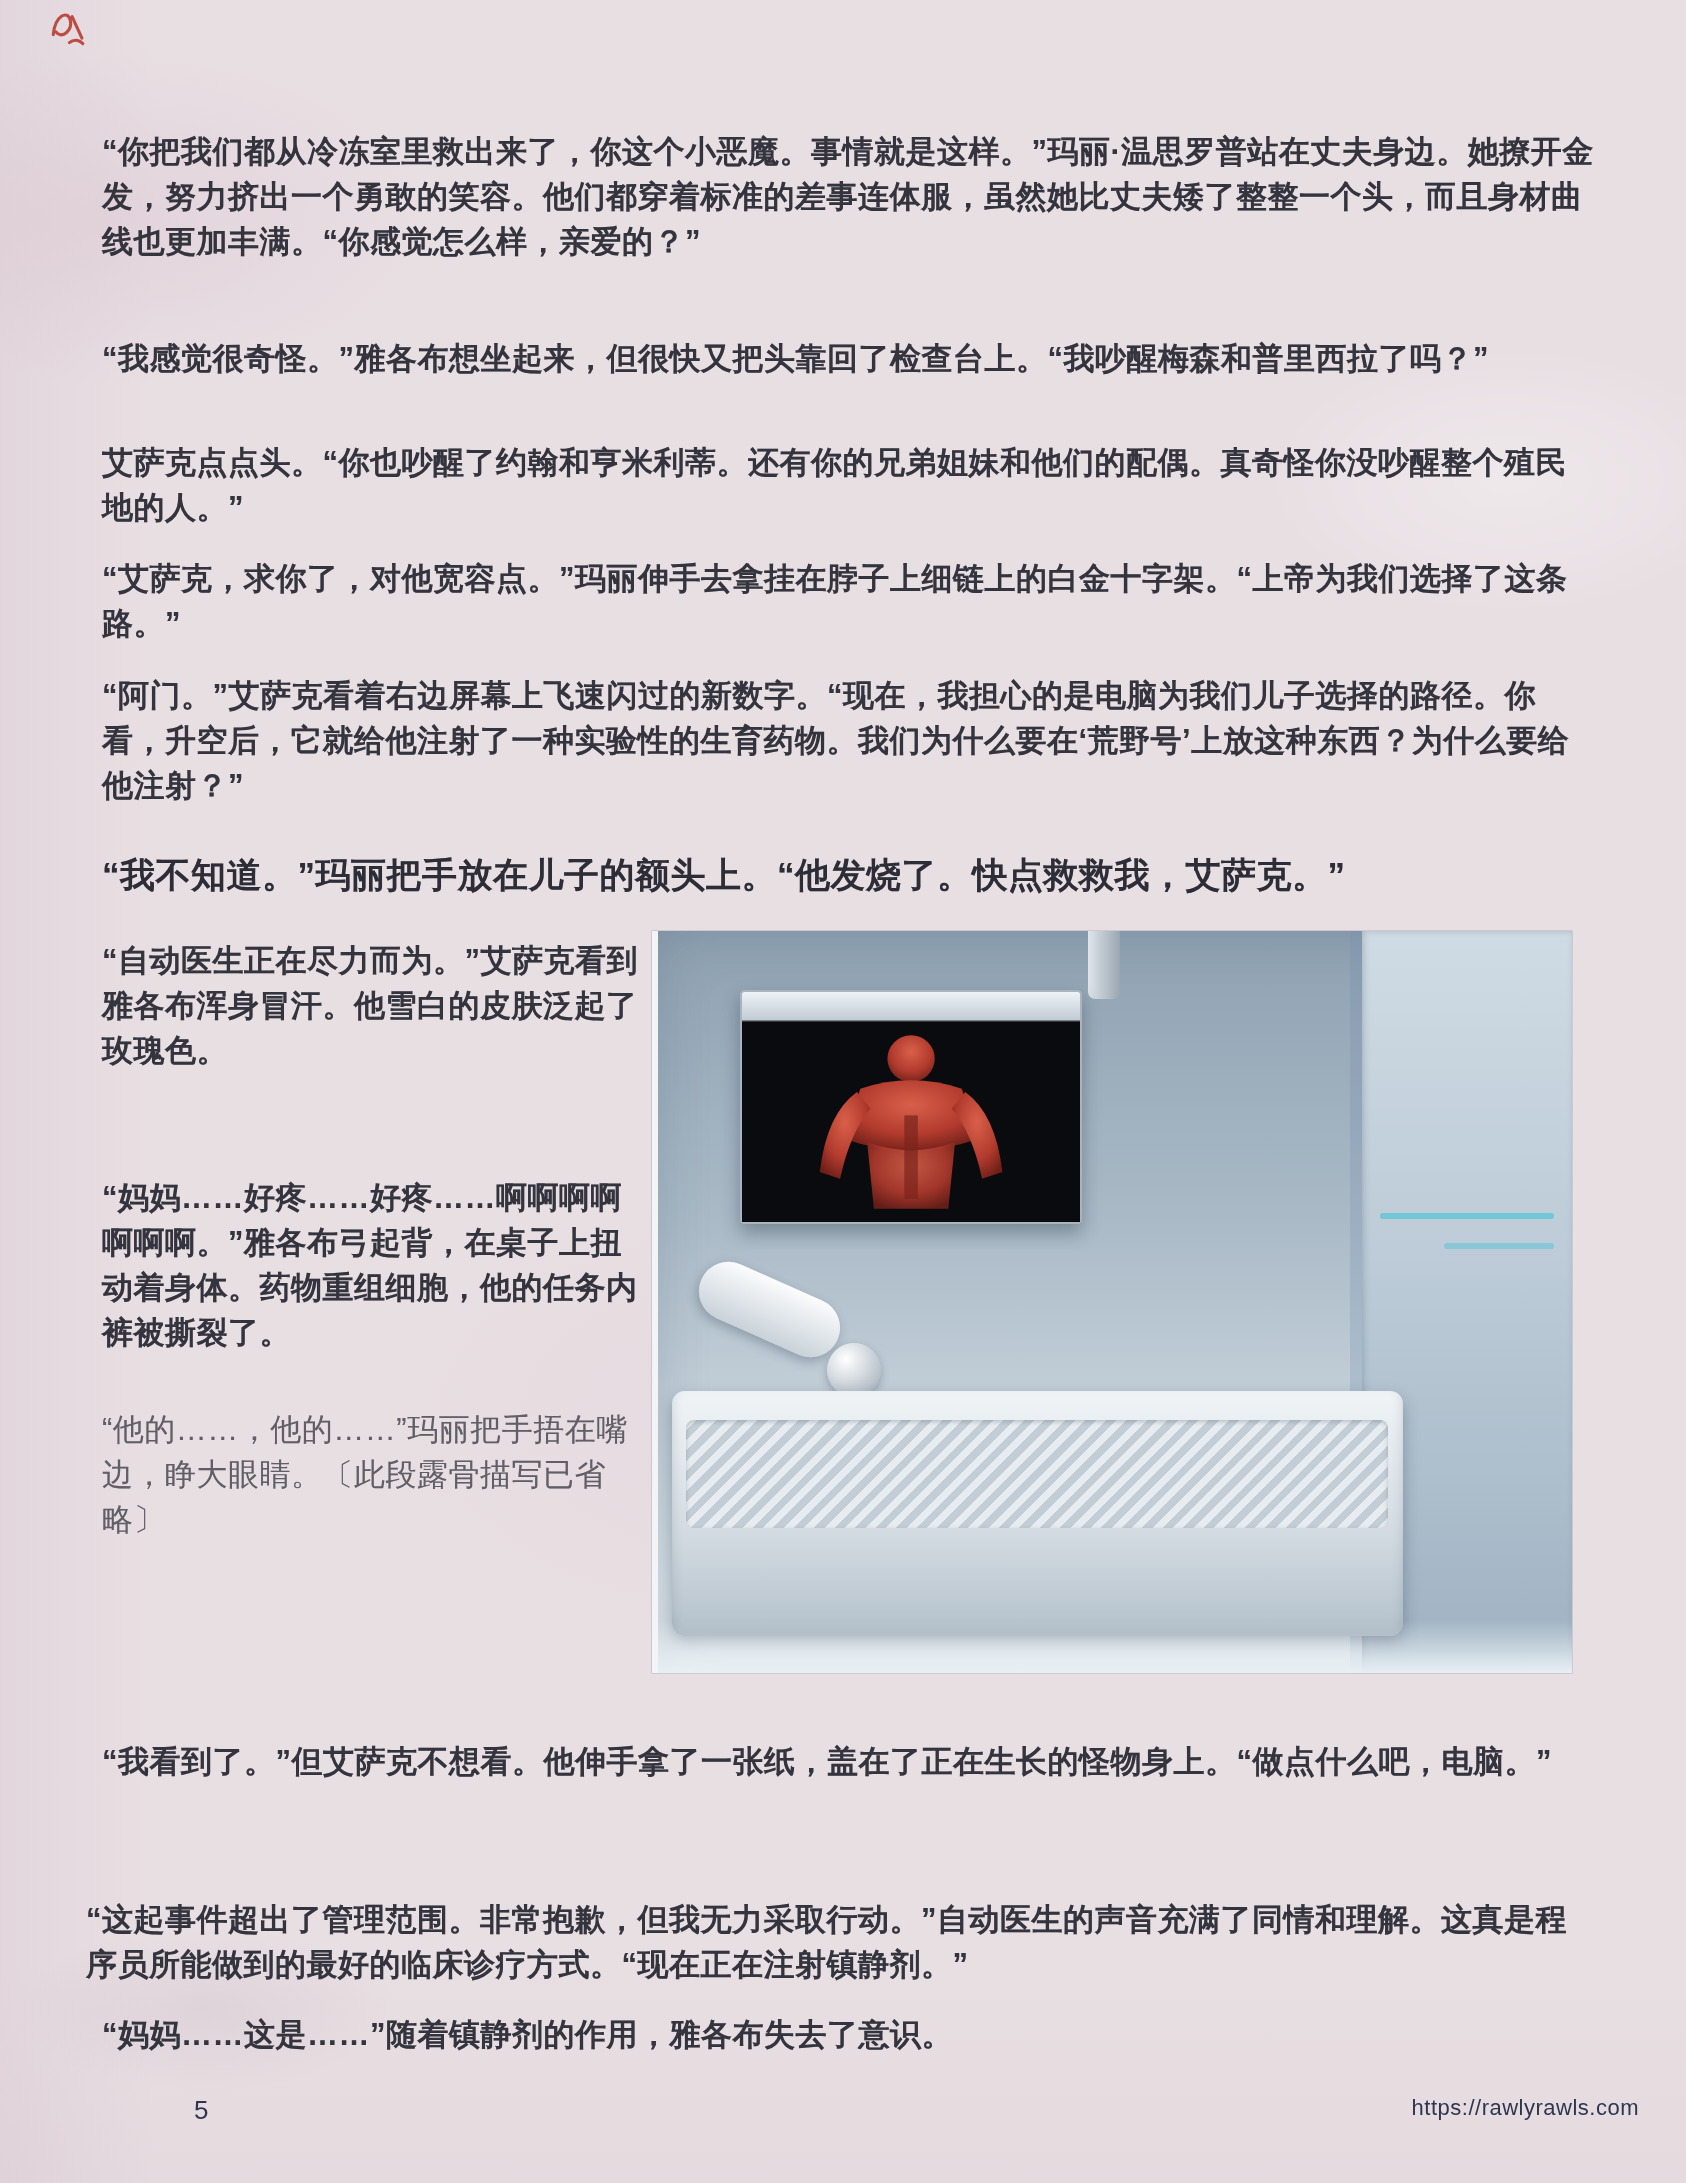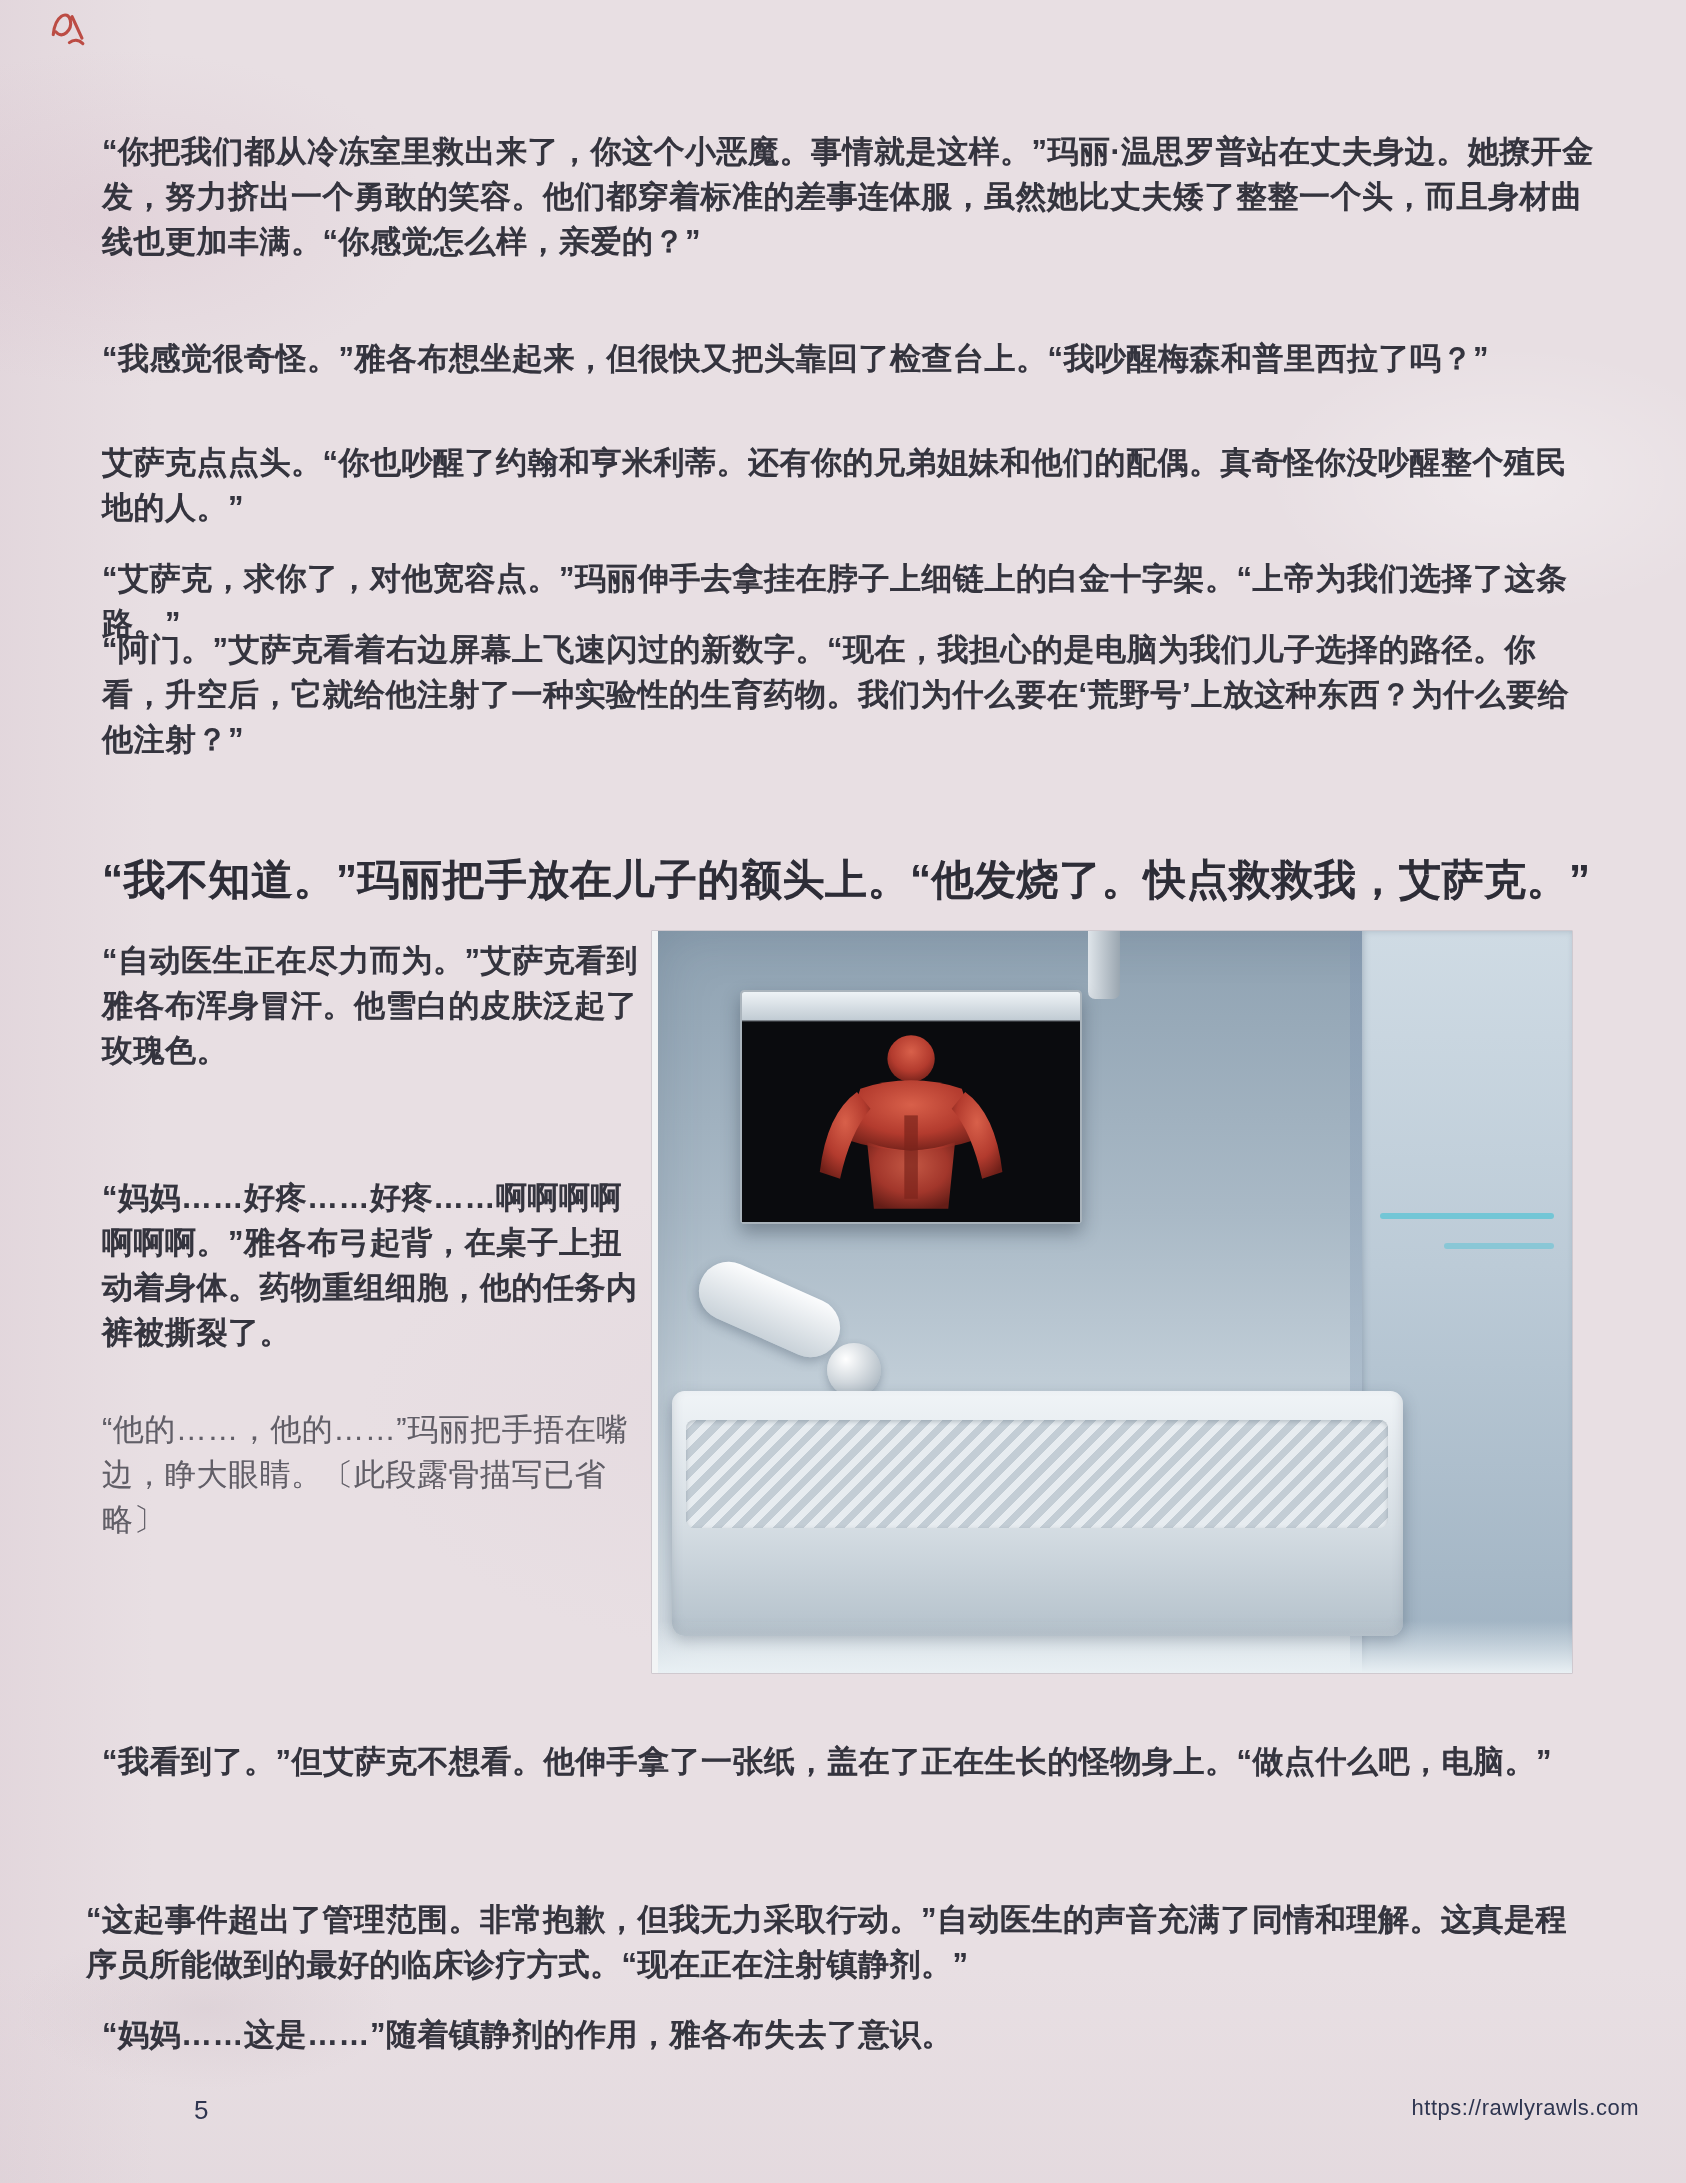--- a/index.html
+++ b/index.html
@@ -22,22 +22,22 @@
   .para{
     position:absolute;margin:0;
     color:#34343e;font-weight:700;font-size:31px;line-height:1.45;
     letter-spacing:0.5px;
     text-shadow:0 0 0.5px rgba(52,52,62,0.35);
   }
   .p1 {top:130px;  left:102px; width:1494px;}
   .p2 {top:337px;  left:102px; width:1494px;}
   .p3 {top:441px;  left:102px; width:1494px;}
   .p4 {top:557px; left:102px; width:1494px;}
-  .p5 {top:628px; left:102px; width:1494px;}
-  .p6 {top:850px; left:102px; width:1494px; font-size:42px; font-weight:900; color:#2d2d37;}
+  .p5 {top:674px; left:102px; width:1494px;}
+  .p6 {top:850px; left:102px; width:1494px; font-size:35px; font-weight:900; color:#2d2d37;}
   .p7 {top:939px; left:102px; width:536px;}
   .p8 {top:1176px; left:102px; width:543px;}
   .p9 {top:1408px; left:102px; width:543px;}
   .p10{top:1740px; left:102px; width:1494px;}
   .p11{top:1857px; left:86px; width:1494px;margin-top:41px;}
   .p12{top:2013px; left:102px; width:1494px;}
 
   .redacted-note{opacity:.75;font-weight:400;}
 
   

